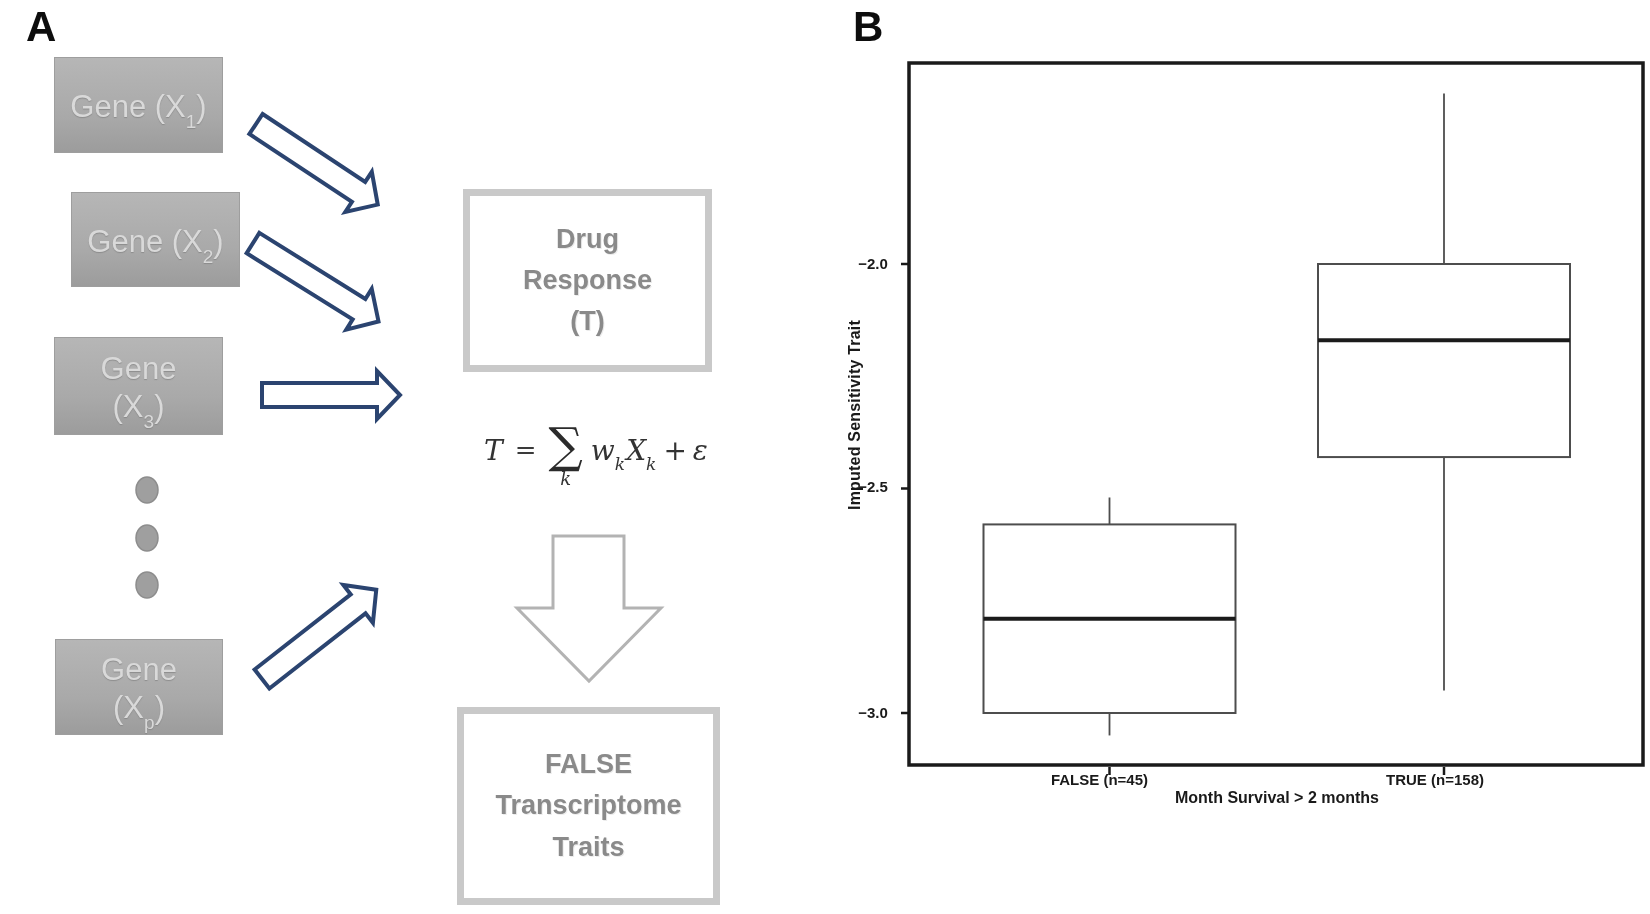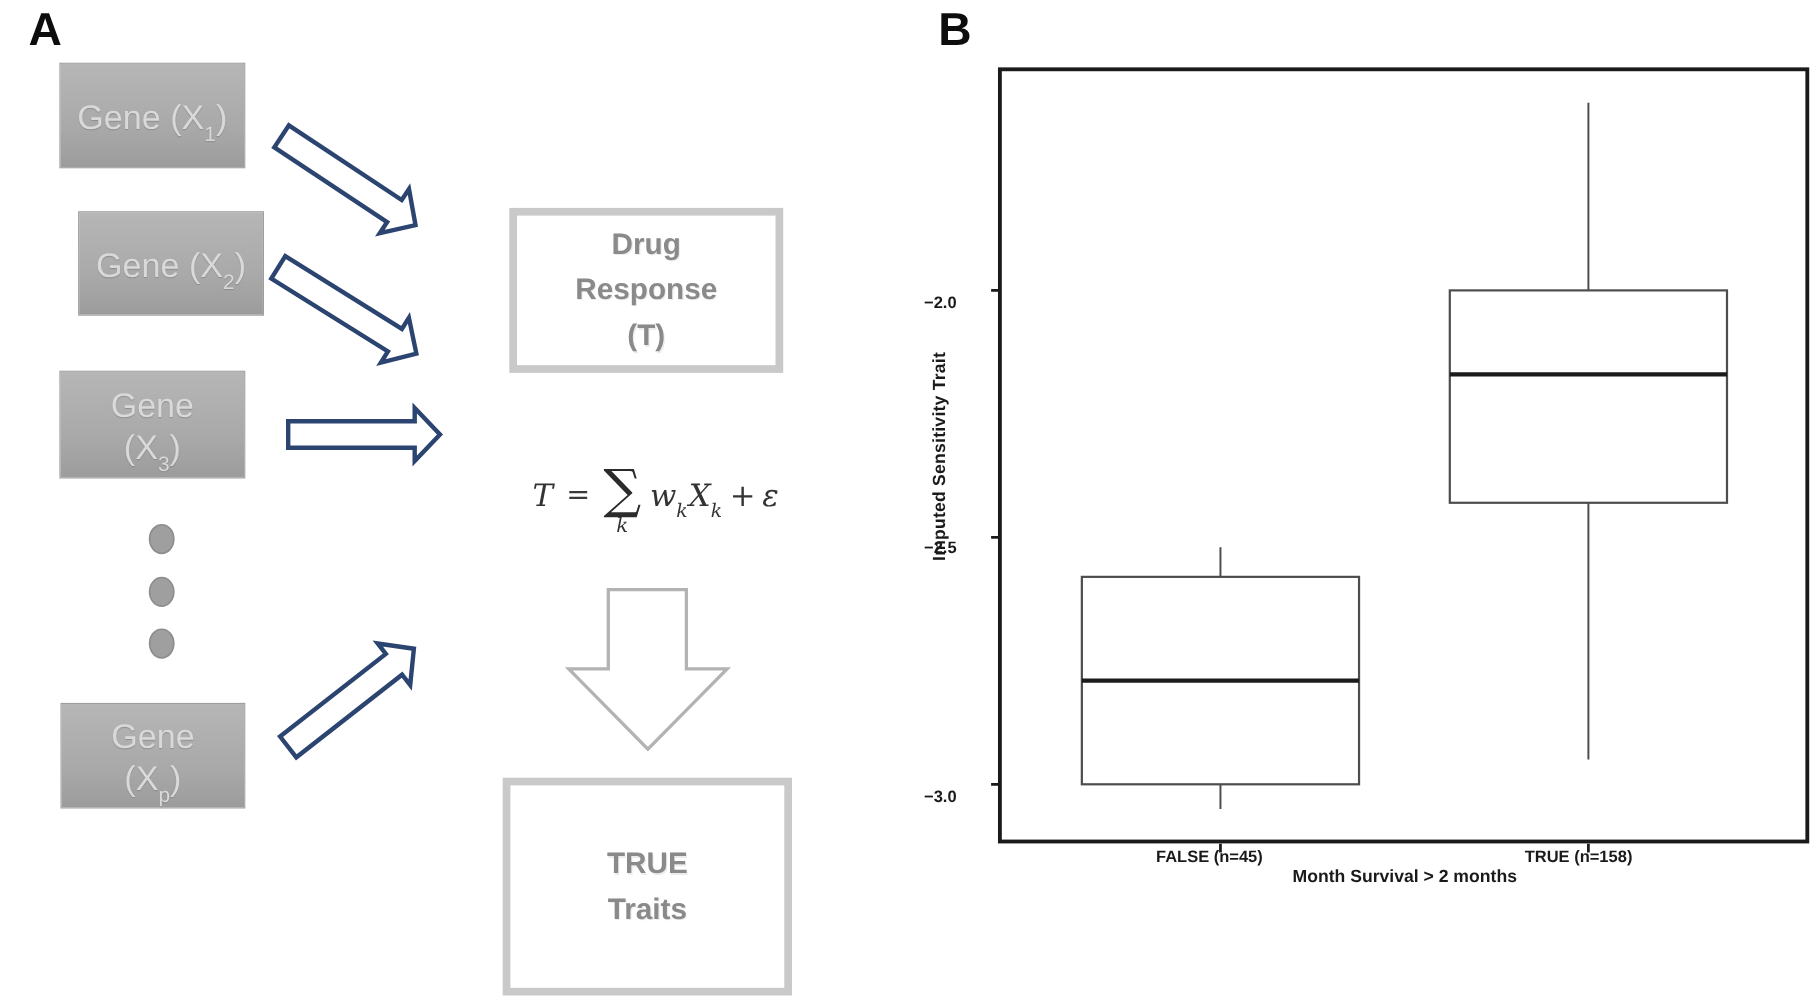--- a/index.html
+++ b/index.html
@@ -41,21 +41,21 @@
   }
   .equation .rel{font-style:normal;margin:0 10px 0 12px;font-size:26px;color:#3a3a3a;}
   .sigma-stack{display:flex;flex-direction:column;align-items:center;margin:14px 8px 0 2px;}
   .sigma-stack .sigma{font-style:normal;font-size:48px;line-height:.8;color:#2b2b2b;}
   .sigma-stack .sigma-sub{font-size:18px;line-height:1;margin-top:6px;}
   .equation sub{font-size:17px;position:relative;top:4px;line-height:0;margin-right:1px;}
   .equation .plus{font-style:normal;margin:0 6px;}
 
   
   .b-text{color:#1a1a1a;font-weight:bold;}
-  .ytick-label{width:66px;text-align:left;font-size:15px;height:20px;line-height:20px;margin-top:12px;}
+  .ytick-label{width:66px;text-align:center;font-size:15px;height:20px;line-height:20px;}
   .cat-label{width:180px;text-align:right;font-size:15px;height:19px;line-height:19px;}
   .axis-title-x{width:320px;text-align:center;font-size:16px;}
   .axis-title-y{transform:translate(-50%,-50%) rotate(-90deg);white-space:nowrap;
                 font-size:16px;letter-spacing:.2px;}
 
   svg{position:absolute;left:0;top:0;}
 </style>
 </head>
 <body>
 
@@ -108,40 +108,41 @@
 <div class="abs gene-box" style="top:337px;height:98px;">
   <span class="gene-line">Gene</span>
   <span class="gene-line"><span>(X</span><sub>3</sub><span>)</span></span>
 </div>
 
 <div class="abs gene-box" style="top:639px;height:96px;left:55px;width:168px;">
   <span class="gene-line">Gene</span>
   <span class="gene-line"><span>(X</span><sub>p</sub><span>)</span></span>
 </div>
 
-<div class="abs outline-box" style="left:463px;top:189px;width:249px;height:150px;">
+<div class="abs outline-box" style="left:463px;top:189px;width:249px;height:183px;">
   <div>Drug</div>
   <div>Response</div>
   <div>(T)</div>
 </div>
 
 <div class="abs equation">
   <span>T</span>
   <span class="rel">=</span>
   <span class="sigma-stack">
     <span class="sigma">∑</span>
     <span class="sigma-sub">k</span>
   </span>
   <span><span>w</span><sub>k</sub><span>X</span><sub>k</sub></span>
   <span class="plus">+</span>
   <span>ε</span>
 </div>
 
 <div class="abs outline-box" style="left:457px;top:707px;width:263px;height:198px;">
-  <div>TRUE</div>
+  <div>FALSE</div>
+  <div>Transcriptome</div>
   <div>Traits</div>
 </div>
 
 <div class="abs panel-label" style="left:853px;top:6px;">B</div>
 
 <div class="abs b-text ytick-label" style="left:840px;top:254px;">−2.0</div>
 <div class="abs b-text ytick-label" style="left:840px;top:477px;">−2.5</div>
 <div class="abs b-text ytick-label" style="left:840px;top:703px;">−3.0</div>
 
 <div class="abs b-text axis-title-y" style="left:855px;top:415px;">Imputed Sensitivity Trait</div>

